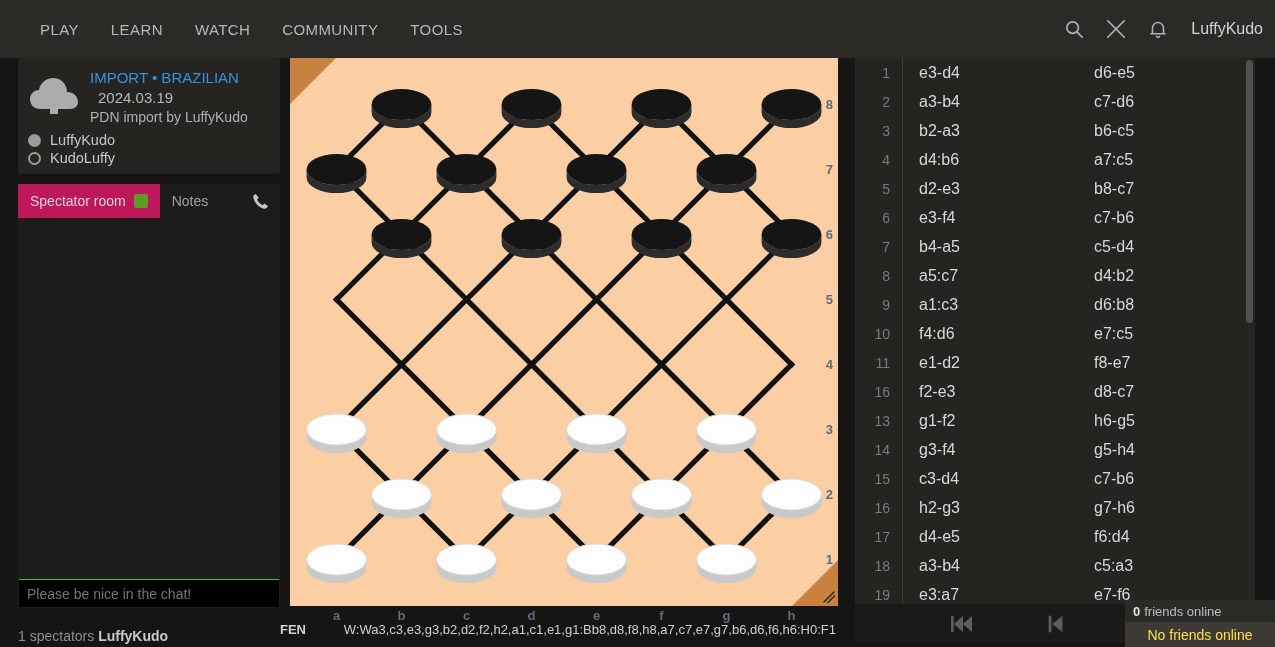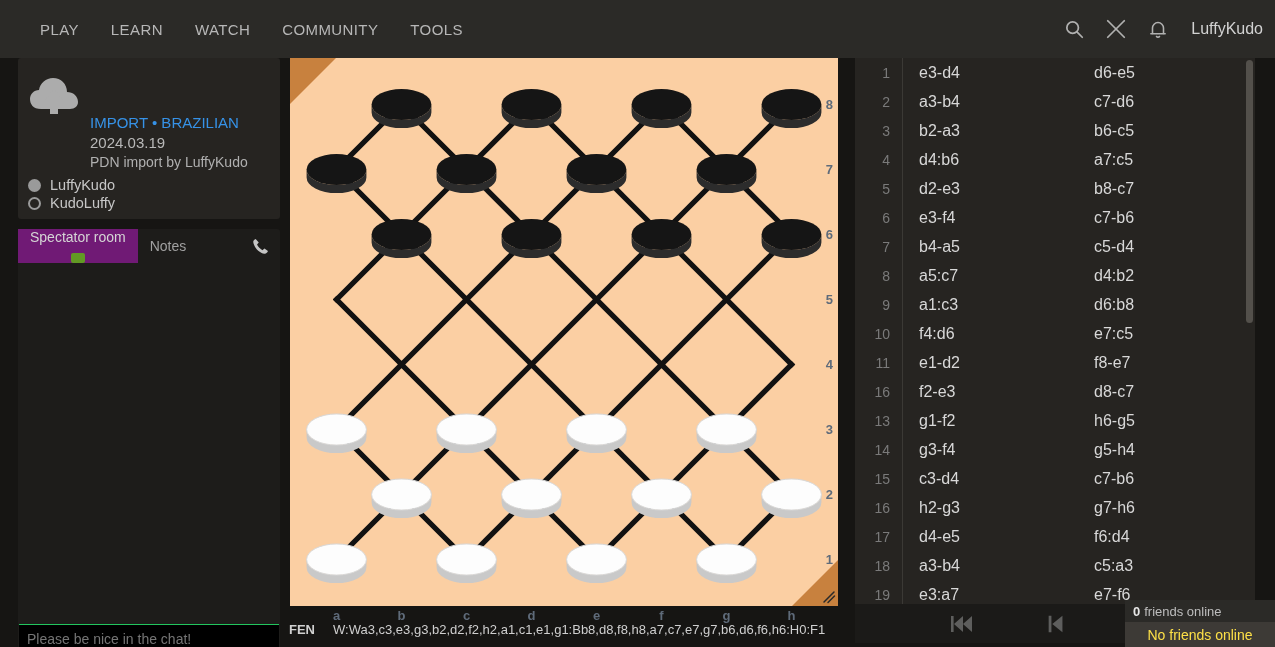--- a/index.html
+++ b/index.html
@@ -42,40 +42,40 @@
     position: absolute; left: 18px; top: 58px; width: 262px; height: 585px;
   }
   #game-meta {
     background: #262421; border-radius: 3px;
     padding: 10px 10px 8px 10px;
     display: flex; flex-direction: column;
   }
   #game-meta-top { display: flex; gap: 10px; align-items: flex-start; }
   #import-icon { flex: 0 0 auto; width: 52px; padding-top: 8px; }
   #game-meta-text { display: flex; flex-direction: column; line-height: 1.32; }
-  #game-type { font-size: 15px; color: #3692e7; margin-top: 45px; }
-  #game-date { font-size: 15px; color: #b8b8b8; }
+  #game-type { font-size: 15px; color: #3692e7; }
+  #game-date { font-size: 15px; color: #b8b8b8; margin-left: 8px; }
   #game-source { font-size: 14px; color: #b0b0b0; }
   #players { margin-top: 6px; display: flex; flex-direction: column; gap: 2px; }
   .player-row { display: flex; align-items: center; gap: 9px; font-size: 14.5px; color: #c6c6c6; }
   .disc { width: 13px; height: 13px; border-radius: 50%; flex:0 0 auto; }
   .disc.black { background: #9a9a9a; }
   .disc.white { background: transparent; border: 2px solid #9a9a9a; }
 
   
   #chat-box {
     margin-top: 10px; background: #1d1c1a; border-radius: 3px;
     height: 424px; position: relative; display: flex; flex-direction: column;
   }
   #chat-tabs { display: flex; align-items: stretch; height: 34px; }
   .chat-tab {
     display: flex; align-items: center; gap: 8px;
     padding: 0 12px; font-size: 14px; color: #a0a0a0; cursor: pointer;
   }
-  .chat-tab.active { background: #701a75; color: #d5d5d5; flex-direction: column; }
+  .chat-tab.active { background: #be185d; color: #d5d5d5; }
   #spectator-indicator { width: 14px; height: 14px; background: #629924; border-radius: 2px; }
   #chat-call-icon { margin-left: auto; display: flex; align-items: center; padding-right: 10px; }
   #chat-messages { flex: 1; }
   #chat-input {
     height: 28px; margin: 0 1px 1px 1px; background: #000000;
     border: none; border-top: 1px solid #22c55e;
     color: #8a8a8a; font-size: 14px; padding: 0 8px;
     font-family: "Liberation Sans", sans-serif; outline: none; width: calc(100% - 2px);
   }
   #spectators-line { margin-top: 20px; font-size: 14px; color: #8d8d8d; }
@@ -102,22 +102,22 @@
   .file-label {
     position: absolute; top: 2px; font-size: 13px; font-weight: 700;
     color: #5f6b7a; transform: translateX(-50%);
   }
   #resize-handle {
     position: absolute; right: 2px; bottom: 2px; width: 14px; height: 14px;
     cursor: nwse-resize;
   }
   
   #fen-row {
-    position: absolute; left: 289px; top: 614px; width: 556px; height: 30px;
-    display: flex; align-items: center; gap: 18px;
+    position: absolute; left: 280px; top: 614px; width: 556px; height: 30px;
+    display: flex; align-items: center; gap: 10px; justify-content: space-between;
   }
   #fen-label { font-size: 13px; font-weight: 700; color: #d0d0d0; }
   #fen-value {
     font-size: 13px; color: #cfcfcf; white-space: nowrap; overflow: hidden;
     font-family: "Liberation Sans", sans-serif;
   }
 
   
   #right-col {
     position: absolute; left: 855px; top: 58px; width: 400px; height: 585px;

